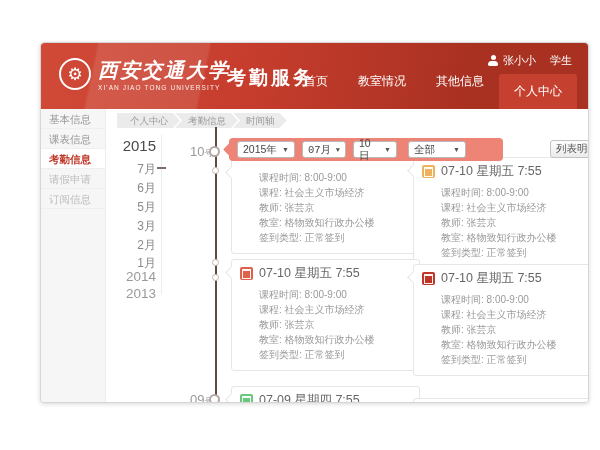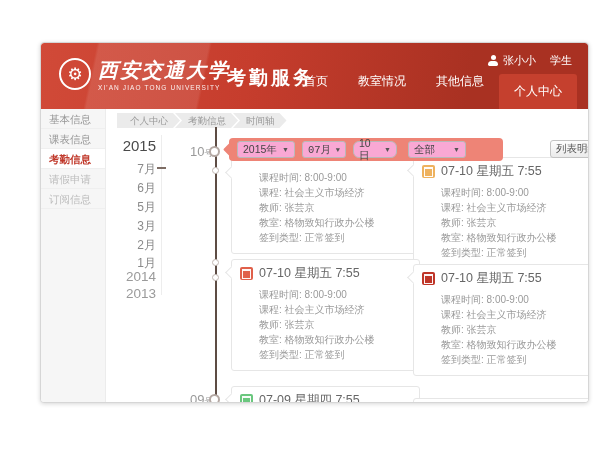--- a/index.html
+++ b/index.html
@@ -61,24 +61,24 @@
   .tl-line { position:absolute; left:174px; top:84px; width:2px; height:277px; background:#5d4c44; }
   .tl-node-big { position:absolute; left:168px; width:11px; height:11px; background:#fff;
     border:2px solid #b5a9a4; border-radius:50%; cursor:pointer; z-index:3; }
   .tl-node-small { position:absolute; left:171px; width:7px; height:7px; background:#fff;
     border:1px solid #c2b8b3; border-radius:50%; z-index:3; }
 
   
   .filter-bar { position:absolute; left:188px; top:95px; width:274px; height:23px;
     border-radius:4px; display:flex; align-items:center; padding:0 8px; gap:7px; z-index:6; }
   .filter-notch { position:absolute; left:-4px; top:7px; width:9px; height:9px; transform:rotate(45deg); border-radius:1px; }
-  .dropdown { height:17px; background:#f9a8d4; border:1px solid #b9b9b9; border-radius:3px;
+  .dropdown { height:17px; background:#ffffff; border:1px solid #b9b9b9; border-radius:3px;
     display:flex; align-items:center; justify-content:space-between; padding:0 5px;
     font-size:10.5px; color:#444; cursor:pointer; }
-  .dd-year { width:58px; } .dd-month { width:44px;font-family:Liberation Mono, monospace; } .dd-day { width:44px;border-radius:6px; } .dd-type { width:58px; margin-left:4px; }
+  .dd-year { width:58px; } .dd-month { width:44px;font-family:Liberation Mono, monospace; } .dd-day { width:44px; } .dd-type { width:58px; margin-left:4px; }
   .dd-arrow { font-size:7px; color:#555; margin-left:4px; }
   .list-detail-btn { position:absolute; left:509px; top:97px; width:54px; height:18px;
     background:linear-gradient(#fdfdfd,#ebebeb); border:1px solid #c3c3c3; border-radius:3px;
     font-size:10.5px; color:#555; display:flex; align-items:center; justify-content:center; cursor:pointer; z-index:6; }
 
   
   .card { position:absolute; width:189px; background:#fff; border:1px solid #e6e6e6; border-radius:3px; z-index:2; }
   .card::before { content:""; position:absolute; left:-5px; top:8px; width:8px; height:8px; background:#fff;
     border-left:1px solid #e6e6e6; border-bottom:1px solid #e6e6e6; transform:rotate(45deg); }
   .card-head { display:flex; align-items:center; padding:5px 8px 2px 8px; }

